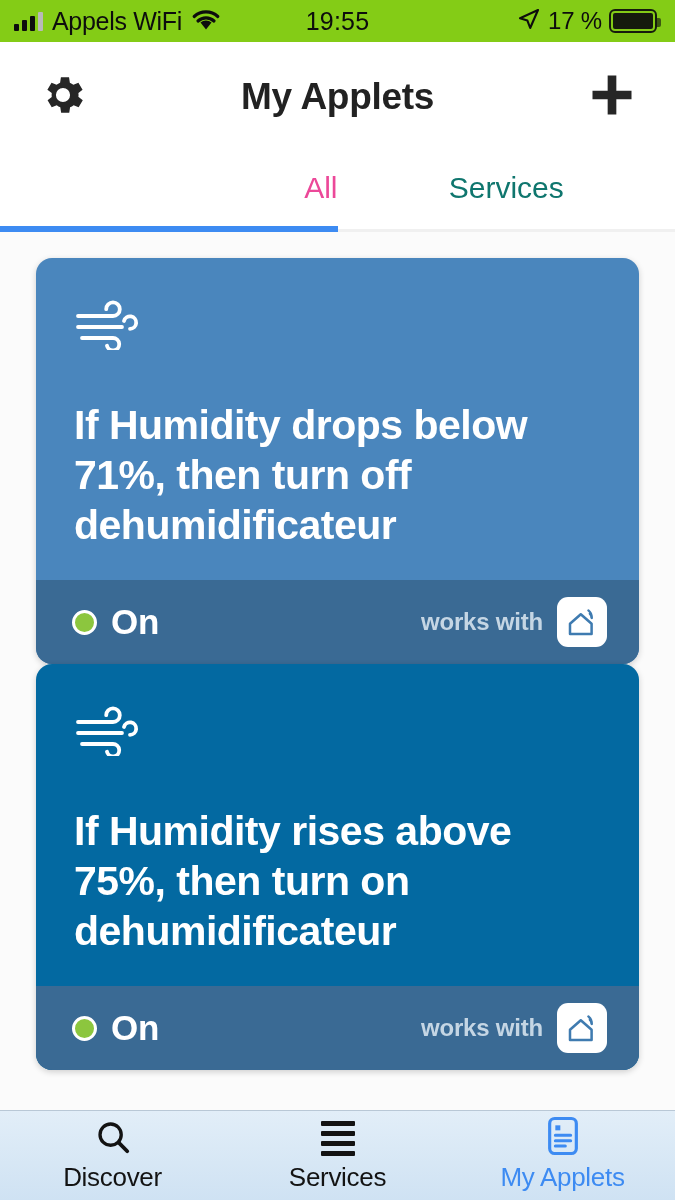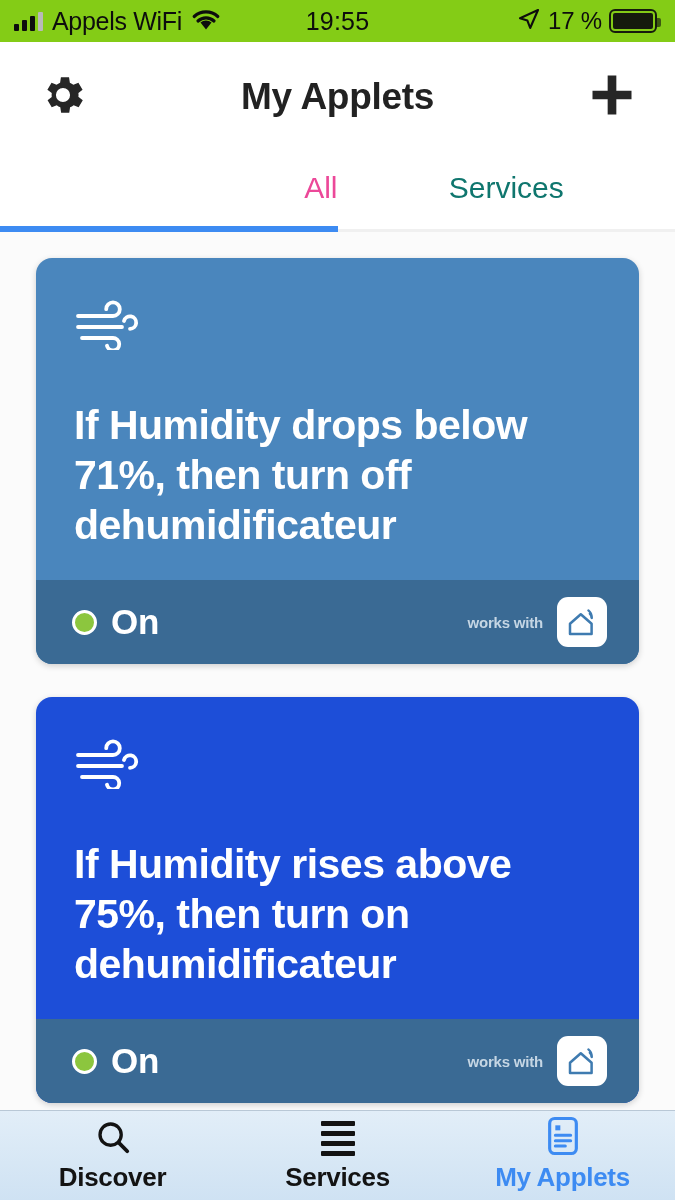--- a/index.html
+++ b/index.html
@@ -59,58 +59,58 @@
   .tabs::after {
     content:""; position:absolute; left:0; right:0; bottom:0; height:3px; background:#f0f0f0;
   }
   .tab-underline {
     position:absolute; bottom:0; left:0; width:50%; height:6px; background:#3d8bf2; z-index:2;
   }
 
   
   .list { flex:1 1 auto; background:#fbfbfb; padding:26px 36px 0 36px; overflow:hidden; }
   .card {
-    border-radius:16px; overflow:hidden; margin-bottom:33px;
+    border-radius:16px; overflow:hidden; 
     box-shadow:0 2px 6px rgba(0,0,0,.18);
   }
   .card-body { padding:40px 38px 30px 38px; min-height:297px; }
   .wind { margin-bottom:46px; }
   .card-title {
     font-size:41px; font-weight:bold; color:#ffffff;
     line-height:1.22; letter-spacing:-0.5px;
   }
   .card-footer {
     height:84px; display:flex; align-items:center; justify-content:space-between;
     padding:0 32px 0 36px;
   }
   .status { display:flex; align-items:center; gap:14px; }
   .dot {
     width:25px; height:25px; border-radius:50%;
     background:#8cc63e; border:3px solid #ffffff;
   }
   .status-label { font-size:35px; font-weight:bold; color:#ffffff; letter-spacing:-0.2px; }
   .workswith { display:flex; align-items:center; gap:14px; }
-  .ww-label { font-size:15px; font-weight:bold; color:#c5d6e4; letter-spacing:-0.2px; }
+  .ww-label { font-size:24px; font-weight:bold; color:#c5d6e4; letter-spacing:-0.2px; }
   .svc-badge {
     width:50px; height:50px; background:#ffffff; border-radius:11px;
     display:flex; align-items:center; justify-content:center;
   }
 
   
   .tabbar {
     flex:0 0 90px; height:90px;
     background:linear-gradient(180deg,#e2eef8 0%,#cfe2f3 100%);
     border-top:1.5px solid #b9c8d6;
     display:flex;
   }
   .navitem {
     flex:1; display:flex; flex-direction:column; align-items:center; justify-content:center;
     gap:6px; cursor:pointer;
   }
-  .navlabel { font-size:26px; font-weight:bold; color:#131313; letter-spacing:-0.3px; }
+  .navlabel { font-size:26px; font-weight:normal; color:#131313; letter-spacing:-0.3px; }
   .navitem.active .navlabel { color:#3d8bf2; }
   .nav-icon { height:38px; display:flex; align-items:flex-end; justify-content:center; }
   .burger { display:flex; flex-direction:column; gap:5px; }
   .burger i { display:block; width:34px; height:5px; background:#131313; border-radius:1px; }
 </style>
 </head>
 <body>
 
 <div class="phone">
 
@@ -198,21 +198,21 @@
             <svg width="36" height="36" viewBox="0 0 30 30">
               <path d="M5 16.5 L14 8.5 L23 16.5 V25 H5 Z" fill="none" stroke="#3f7bb0" stroke-width="2.1" stroke-linejoin="round"></path>
               <path d="M21.5 8.2a4.5 4.5 0 0 1 1.6 3.6" stroke="#3f7bb0" stroke-width="1.9" fill="none" stroke-linecap="round"></path>
               <path d="M20.3 5.3a7.6 7.6 0 0 1 2.8 6" stroke="#3f7bb0" stroke-width="1.9" fill="none" stroke-linecap="round"></path>
             </svg>
           </span>
         </div>
       </div>
     </div>
 
-    <div class="card" style="background:#1d4ed8">
+    <div class="card" style="background:#0369a1">
       <div class="card-body">
         <div class="wind">
           <svg width="76" height="52" viewBox="0 0 38 26">
             <path d="M2 9h17.5a3.4 3.4 0 1 0-3.4-3.4" stroke="#ffffff" stroke-width="1.9" fill="none" stroke-linecap="round"></path>
             <path d="M2 14.5h22" stroke="#ffffff" stroke-width="1.9" fill="none" stroke-linecap="round"></path>
             <path d="M4 20h15.5a3.1 3.1 0 1 1-3 3.9" stroke="#ffffff" stroke-width="1.9" fill="none" stroke-linecap="round"></path>
             <path d="M25 11.5a3.1 3.1 0 1 1 3 3.9" stroke="#ffffff" stroke-width="1.9" fill="none" stroke-linecap="round"></path>
           </svg>
         </div>
         <div class="card-title">If Humidity rises above 75%, then turn on dehumidificateur</div>

